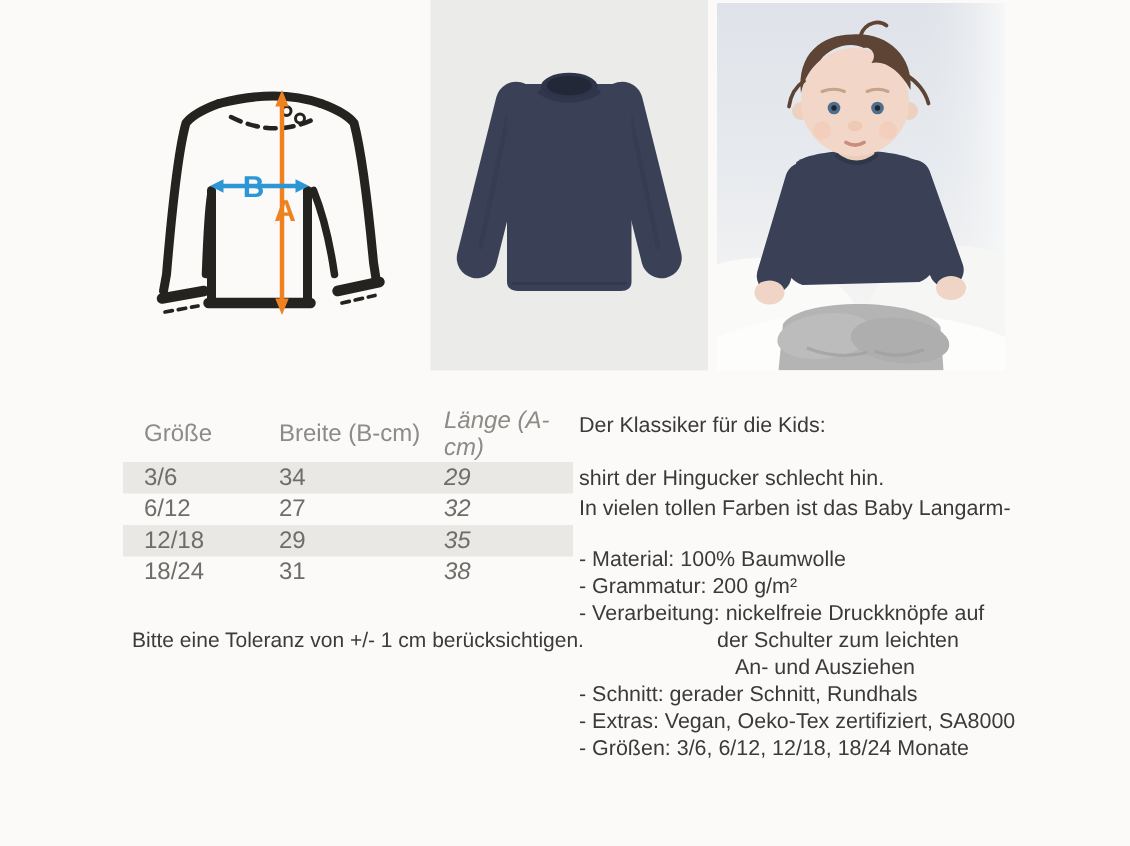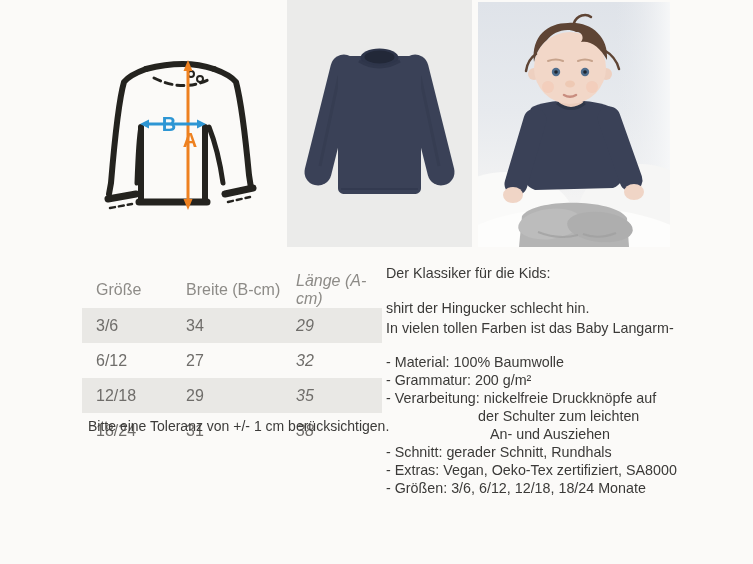--- a/index.html
+++ b/index.html
@@ -23,37 +23,37 @@
   }
   
   .size-table {
     position:absolute; left:82px; top:272px;
     border-collapse:collapse; table-layout:fixed; width:286px;
     font-size:16px;
   }
   .size-table th {
     font-weight:normal; color:#8d8b87; text-align:left; height:23px; padding:0;
   }
-  .size-table td { color:#6f6d6a; height:35px; padding:0; }
+  .size-table td { color:#6f6d6a; height:21px; padding:0; }
   .size-table .c1 { width:90px; padding-left:14px; }
   .size-table .c2 { width:110px; }
   .size-table .c3 { width:86px;font-style:italic; }
   .size-table tbody tr:nth-child(odd) { background:#e9e8e5; }
   
   .tolerance {
     position:absolute; left:88px; top:418px;
     font-size:14px; color:#3c3b39;
   }
   
   .description {
     position:absolute; left:386px; top:263px; width:362px;
     font-size:14.3px; color:#3b3a38;
   }
   .description .line { line-height:20px; white-space:pre; }
-  .description .heading { margin-bottom:15px; }
+  .description .heading { margin-bottom:15px;margin-top:11px; }
   .description .para { margin-bottom:13px; }
   .description .details { margin-top:15px; }
   .description .details .line { line-height:18px; }
   .indent-1 { margin-left:92px; }
   .indent-2 { margin-left:104px; }
 </style>
 </head>
 <body>
 
 <div class="page">

